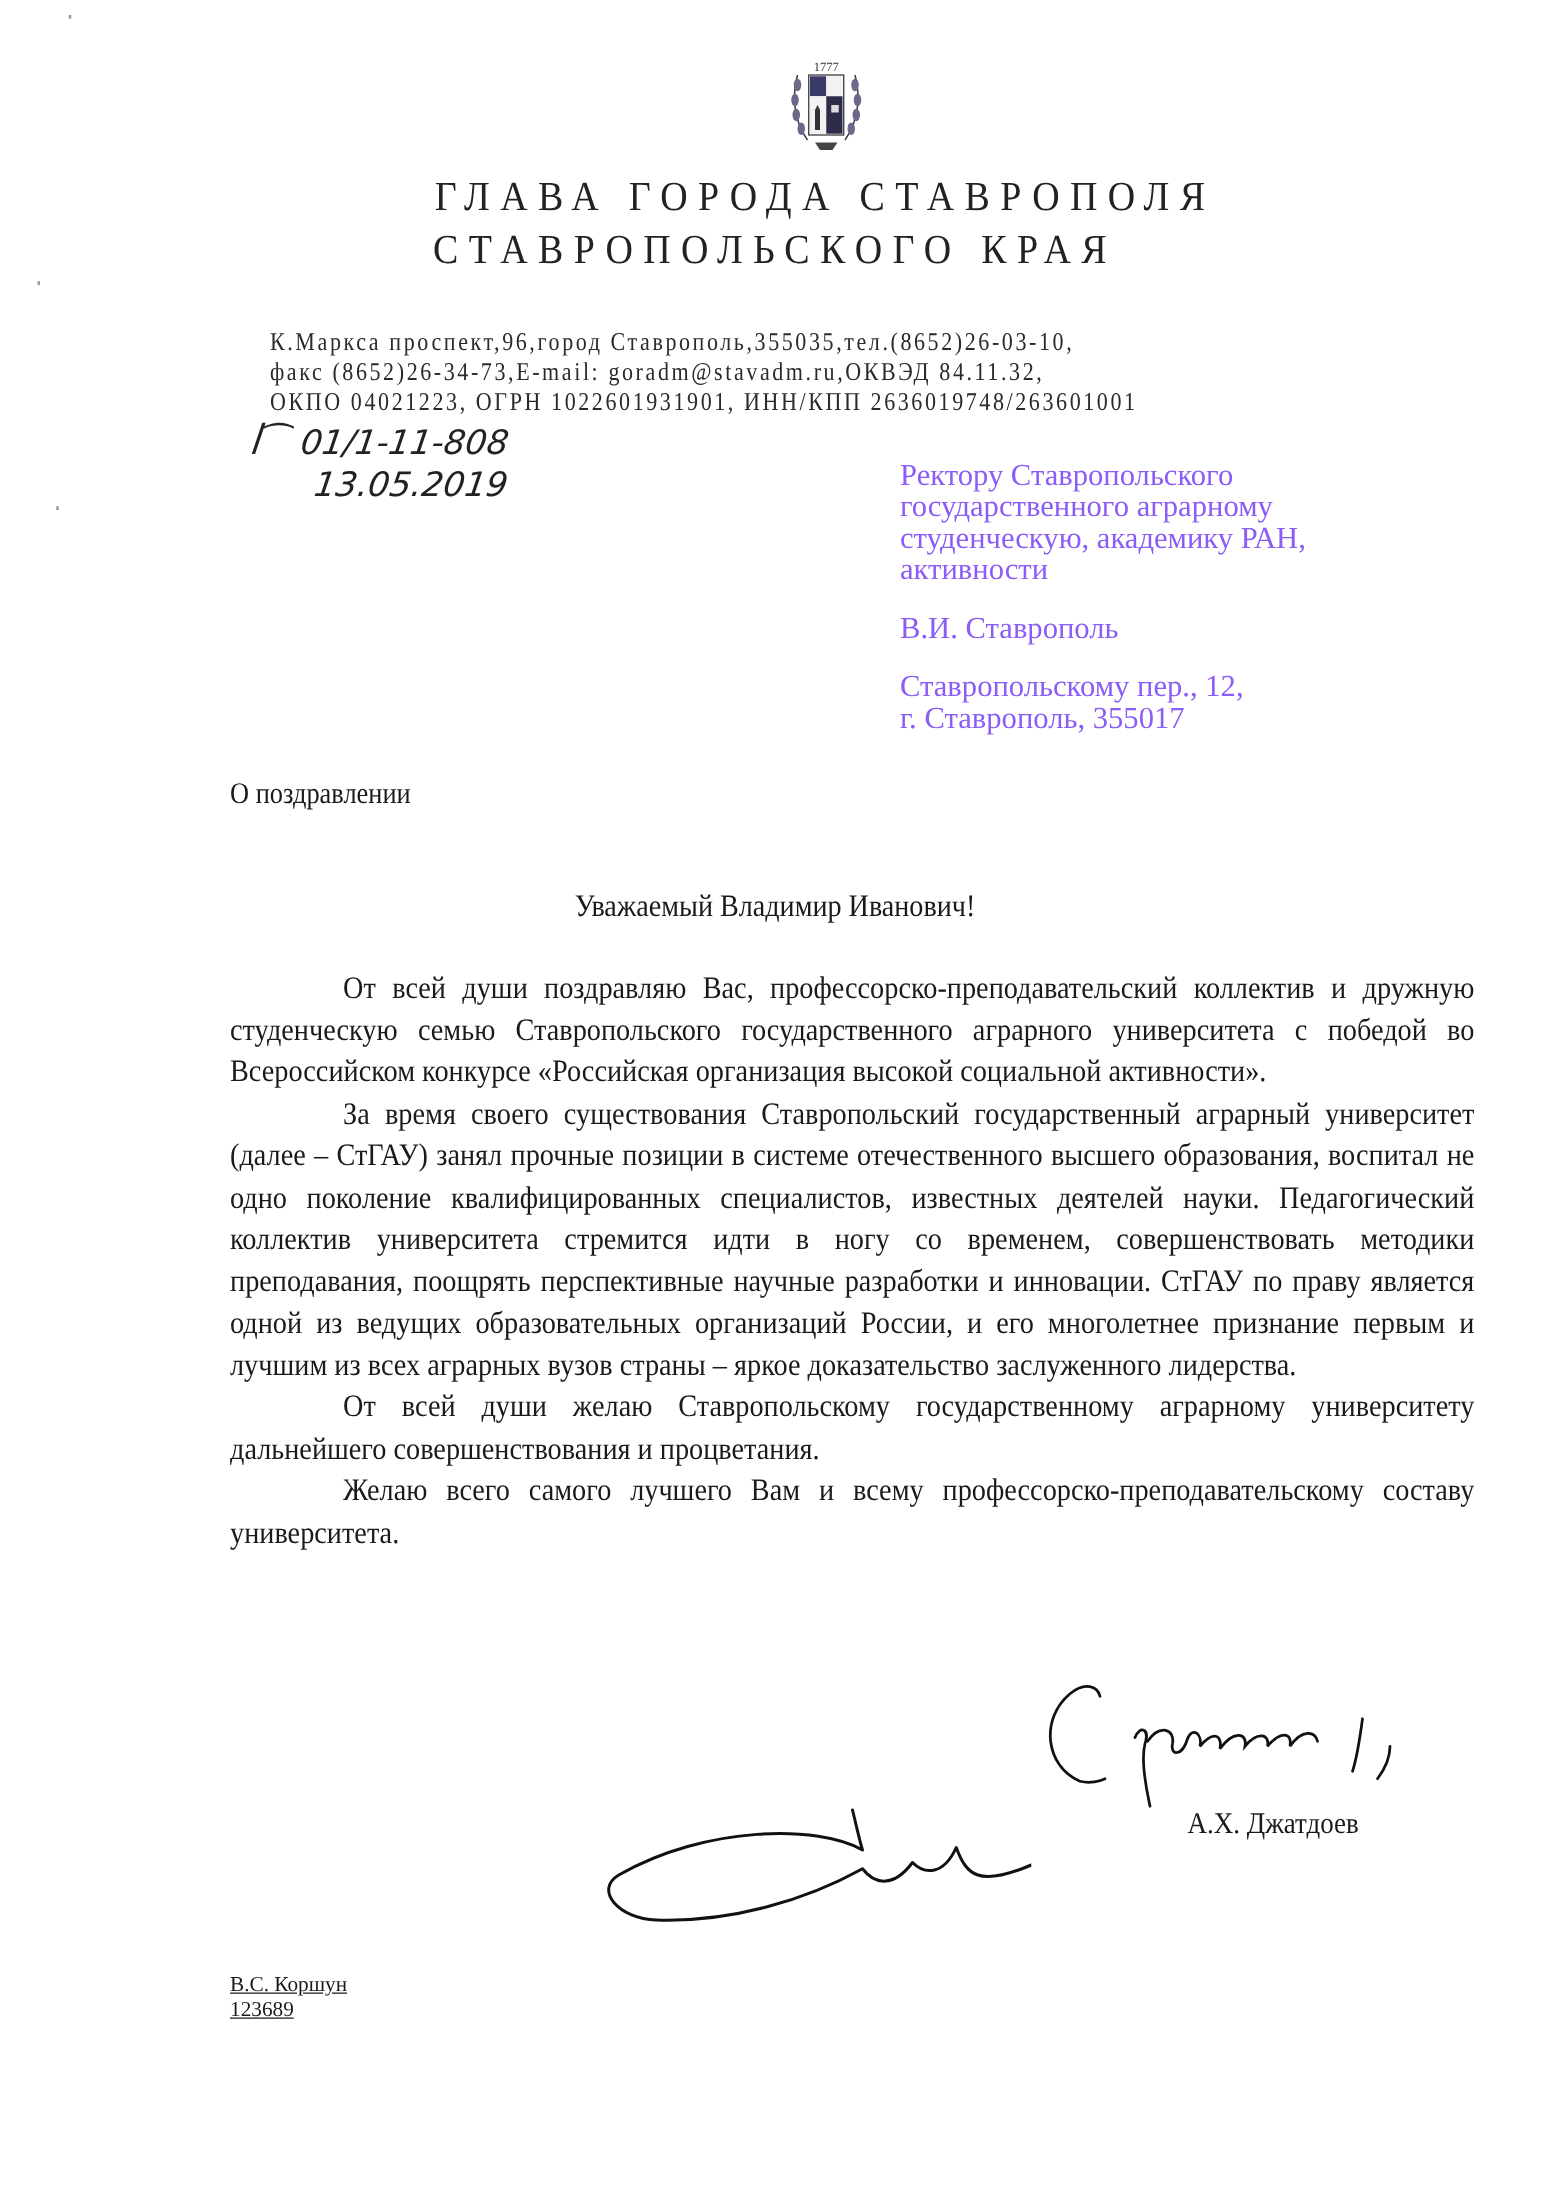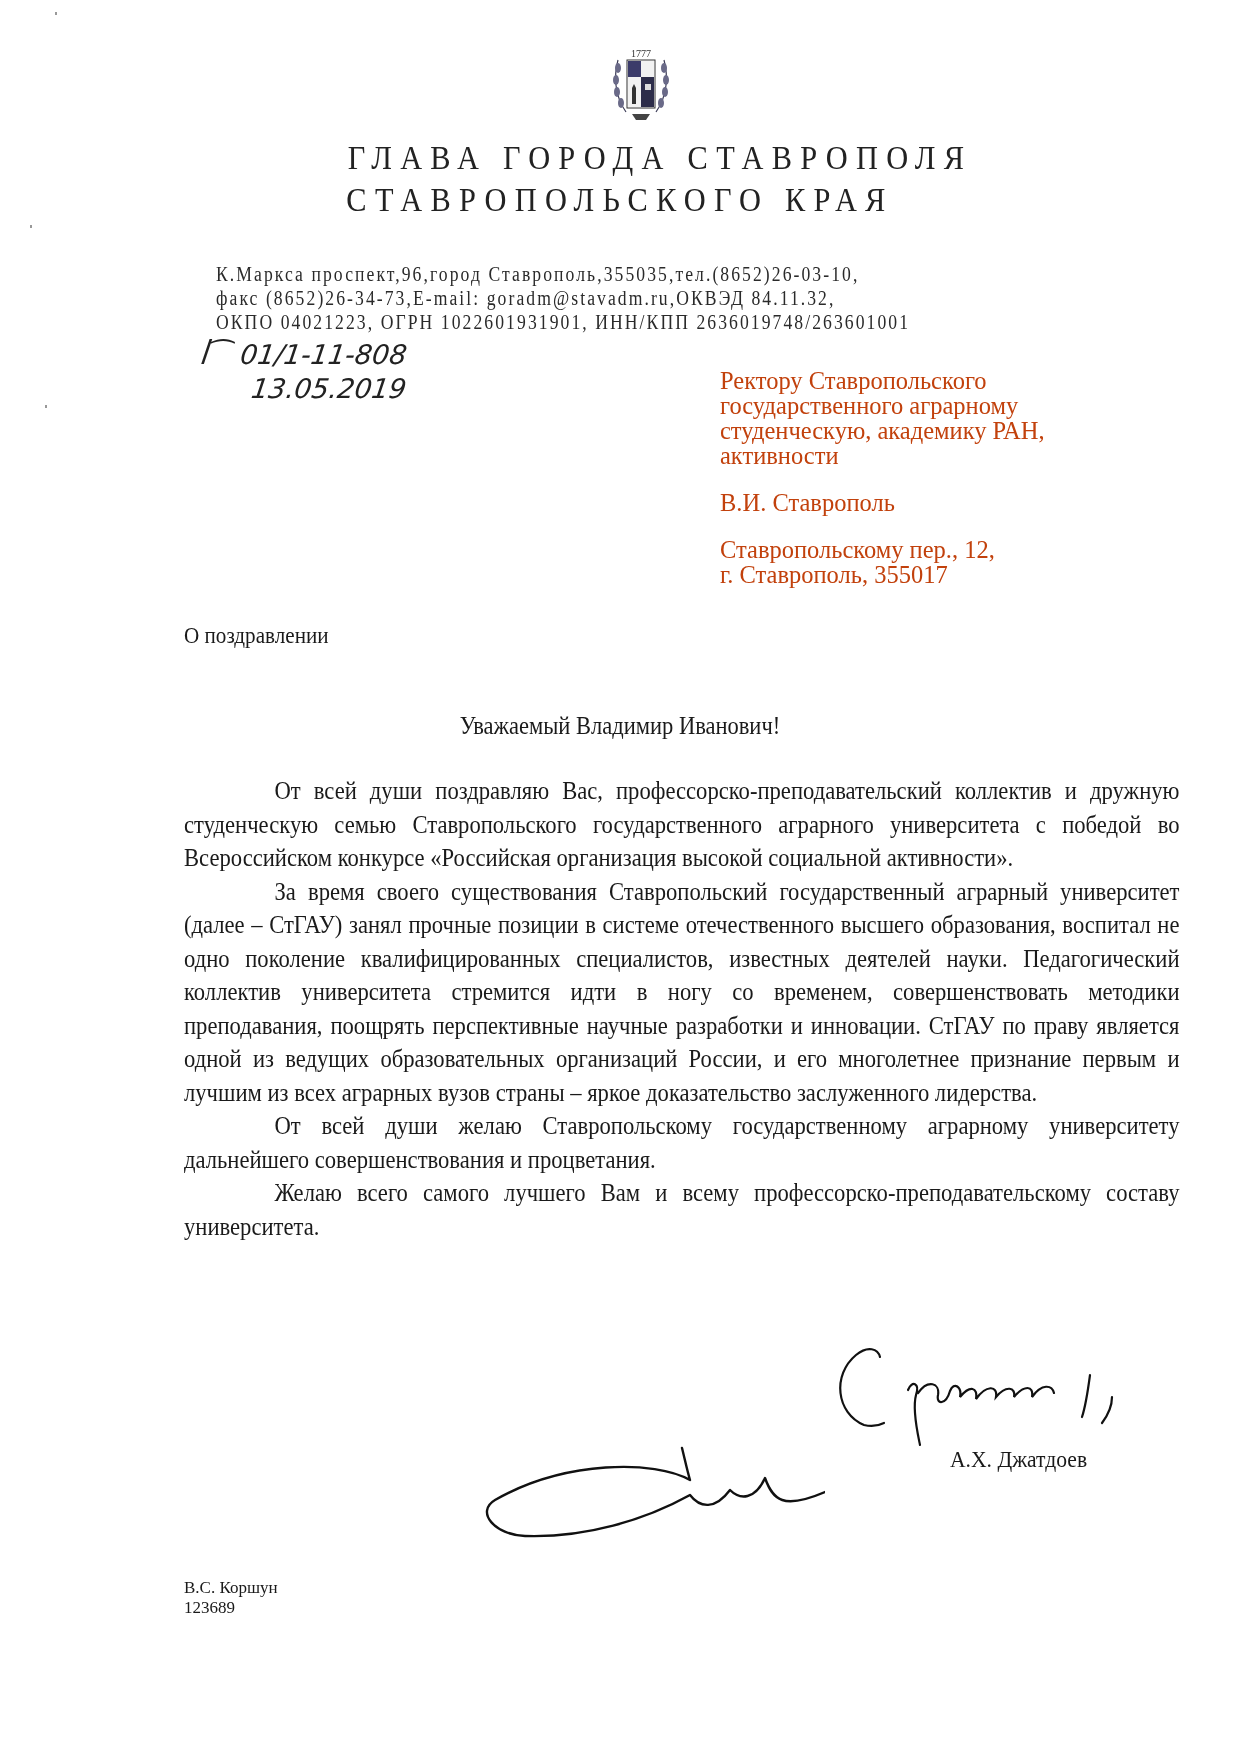--- a/index.html
+++ b/index.html
@@ -1,51 +1,51 @@
 <!DOCTYPE html>
 <html><head>
   <meta charset="utf-8">
   <style>
     html, body { margin: 0; padding: 0; background: #ffffff; }
     body {
       width: 1240px; height: 1753px; position: relative; overflow: hidden;
       font-family: "Liberation Serif", serif; color: #1a1a1a;
     }
     .abs { position: absolute; }
-    .emblem { left: 612px; top: 40px; width: 58px; height: 82px; }
+    .emblem { left: 632px; top: 40px; width: 58px; height: 82px; }
     .hdr-title {
       left: 0; width: 1240px; text-align: center;
       font-size: 33px; letter-spacing: 9px; color: #222;
       transform: scaleX(0.92); transform-origin: center;
     }
     .hdr-t1 { top: 140px; left: 40px; }
     .hdr-t2 { top: 182px; }
     .contacts {
       left: 216px; top: 262px; width: 960px;
       font-size: 20.5px; line-height: 24px; letter-spacing: 2.4px; color: #2a2a2a;
       transform: scaleX(0.86); transform-origin: left top; white-space: nowrap;
     }
     .reg { left: 200px; top: 338px; font-family: "DejaVu Sans", sans-serif; font-style: italic;
       font-size: 27px; line-height: 34px; color: #222; transform: skewX(-8deg); }
     .reg .l2 { padding-left: 54px; }
-    .addressee { left: 720px; top: 368px; font-size: 24.5px; line-height: 25px; color: #c2410c; }
+    .addressee { left: 720px; top: 368px; font-size: 24.5px; line-height: 25px; color: #8b5cf6; }
     .addressee p { margin: 0; }
     .addressee .gap { height: 22px; }
     .subject { left: 184px; top: 622px; font-size: 24px; transform: scaleX(0.88); transform-origin: left; }
     .salutation { left: 0; width: 1240px; top: 712px; text-align: center; font-size: 25px; transform: scaleX(0.9); }
     .body-text {
       left: 184px; top: 774px; width: 1100px;
       font-size: 25px; line-height: 33.5px; text-align: justify;
       transform: scaleX(0.905); transform-origin: left top;
     }
     .body-text p { margin: 0; text-indent: 100px; }
     .closing-sig { left: 820px; top: 1335px; width: 360px; height: 120px; }
     .signer { left: 950px; top: 1446px; font-size: 24px; transform: scaleX(0.9); transform-origin: left; }
     .signature { left: 455px; top: 1430px; width: 370px; height: 115px; }
-    .executor { left: 184px; top: 1578px; font-size: 17px; line-height: 20px; }
+    .executor { left: 184px; top: 1578px; font-size: 17px; line-height: 20px; text-decoration: underline; }
     .speck { background: #999; width: 2px; height: 3px; }
   </style>
 </head>
 <body>
 
 <div class="abs emblem">
   <svg width="58" height="82" viewBox="0 0 58 82">
     <g fill="none" stroke="#3a3a55" stroke-width="1.2">
       <path d="M6 20 C2 35, 2 55, 14 72"></path>
       <path d="M52 20 C56 35, 56 55, 44 72"></path>

